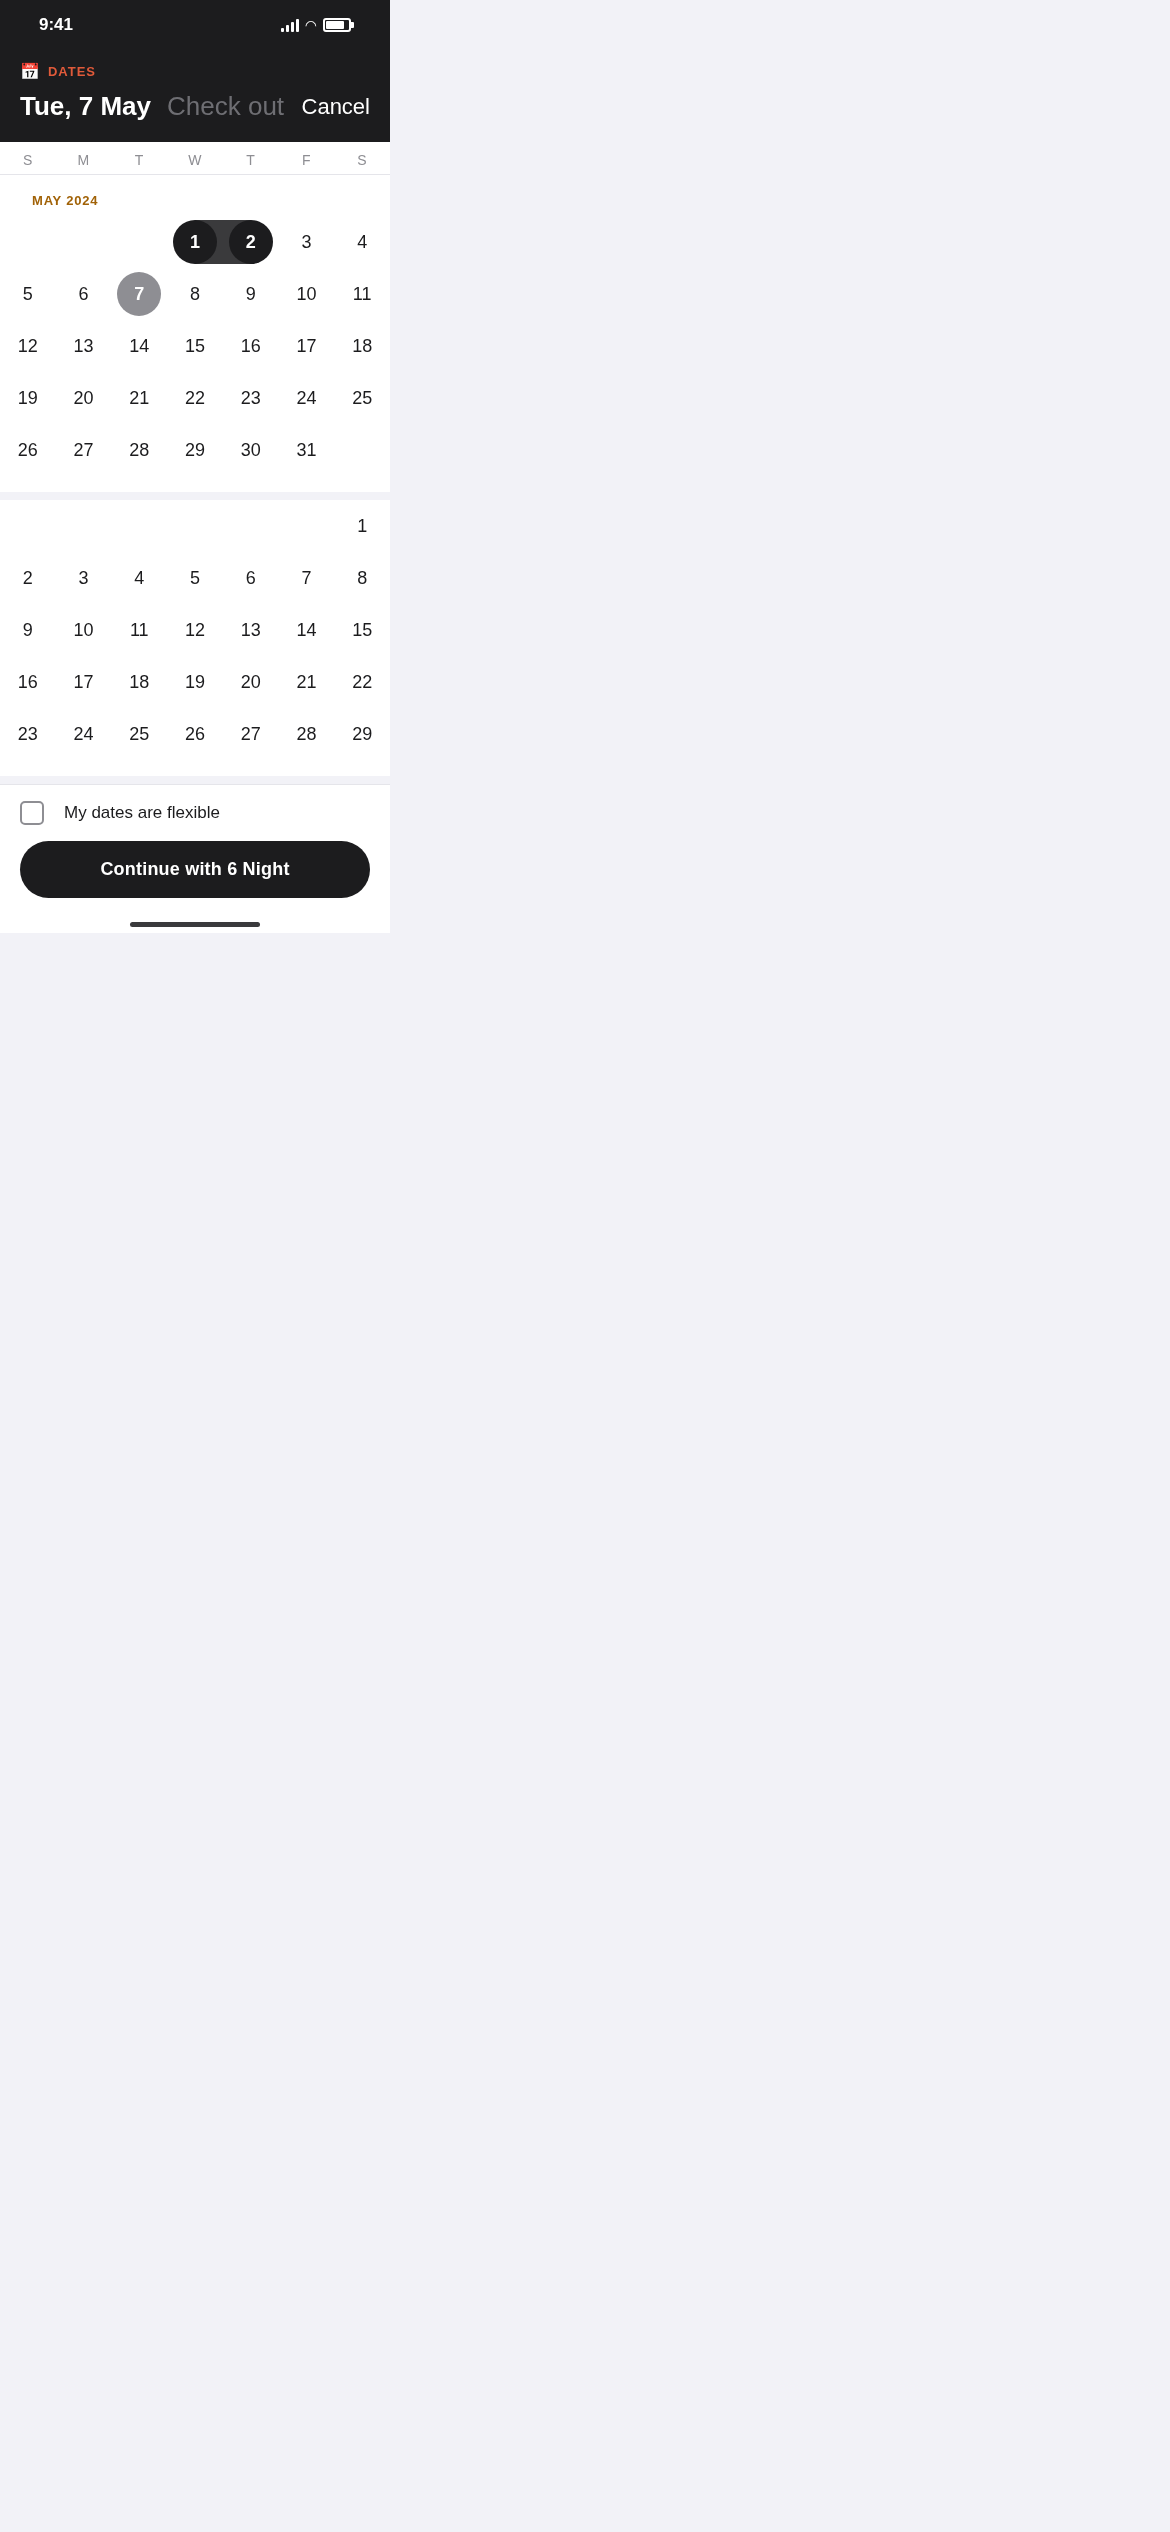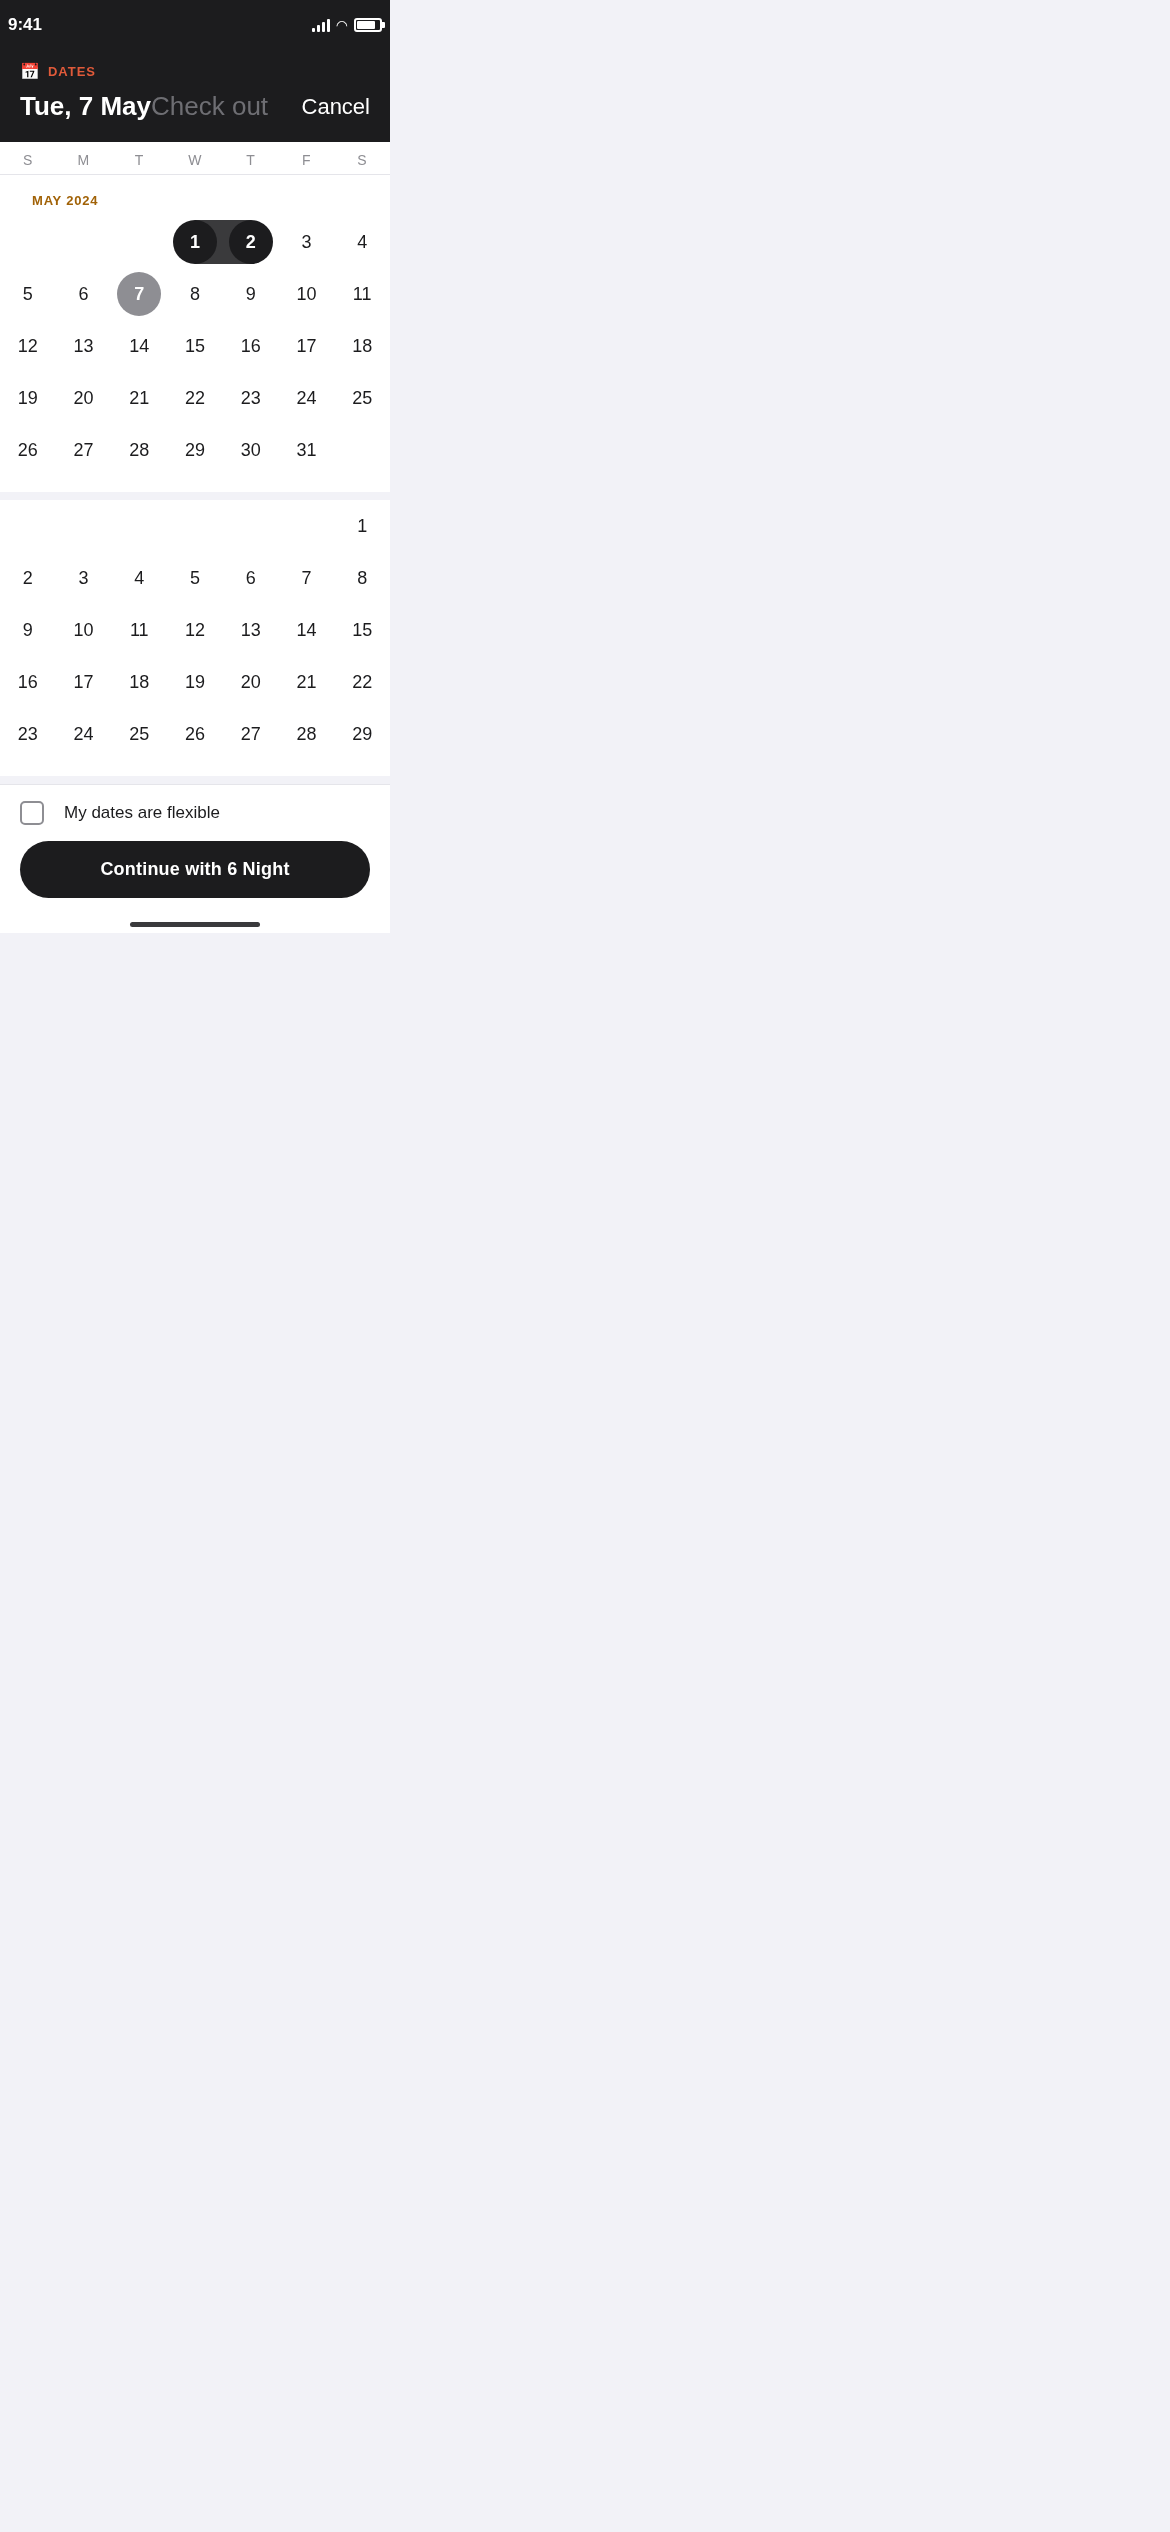--- a/index.html
+++ b/index.html
@@ -13,21 +13,21 @@
       overflow-x: hidden;
     }
 
     
     .status-bar {
       background: #1c1c1e;
       height: 50px;
       display: flex;
       align-items: center;
       justify-content: space-between;
-      padding: 0 8px;
+      padding: 0 39px;
     }
     .status-time {
       color: white;
       font-size: 17px;
       font-weight: 600;
     }
     .status-icons {
       display: flex;
       align-items: center;
       gap: 6px;
@@ -256,21 +256,21 @@
     </div>
   </div>
 </div>
 
 <div class="header">
   <div class="dates-label">
     <span class="calendar-icon">📅</span>
     <span class="dates-text">DATES</span>
   </div>
   <div class="header-row">
-    <div style="display:flex;align-items:center;">
+    <div style="display:flex;align-items:center;gap:16px;">
       <span class="check-in-date">Tue, 7 May</span>
       <span class="check-out-label">Check out</span>
     </div>
     <button class="cancel-btn">Cancel</button>
   </div>
 </div>
 
 <div class="days-header">
   <span class="day-label">S</span>
   <span class="day-label">M</span>

